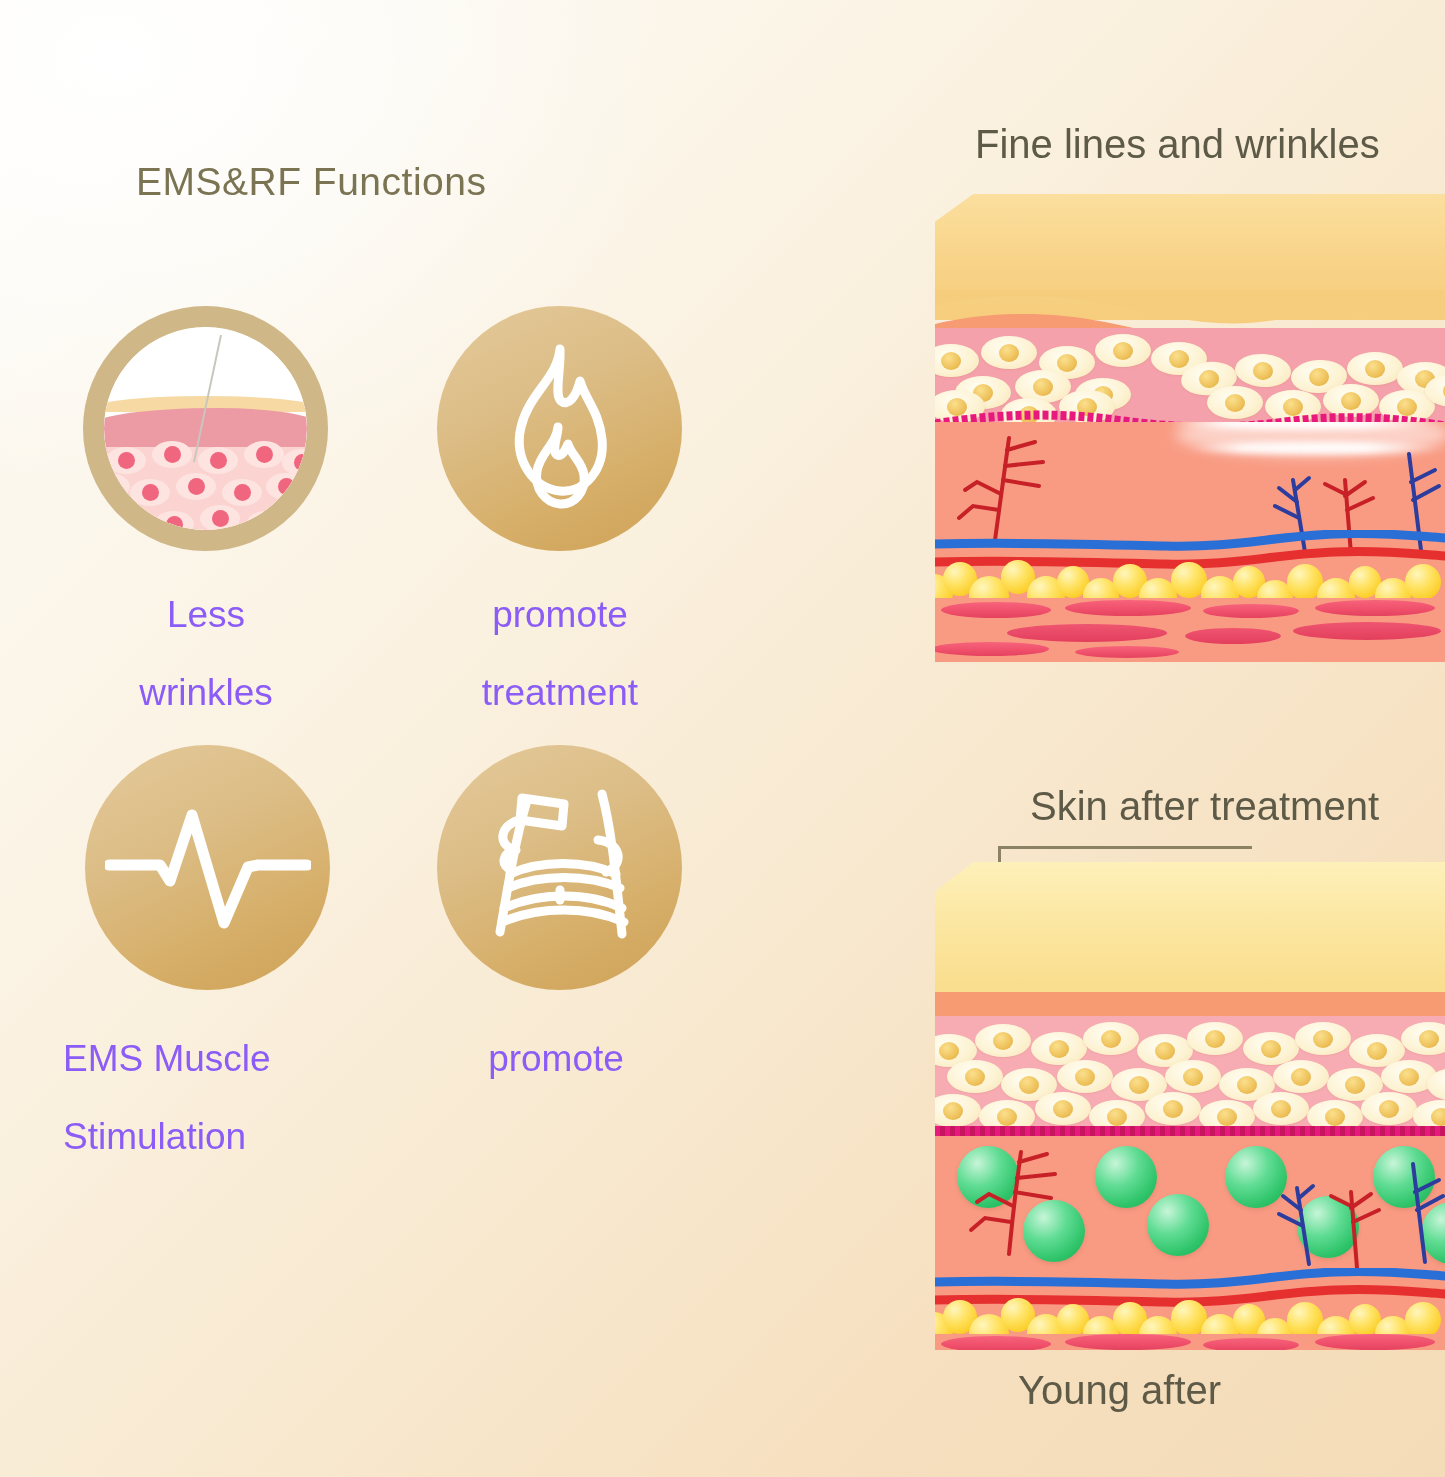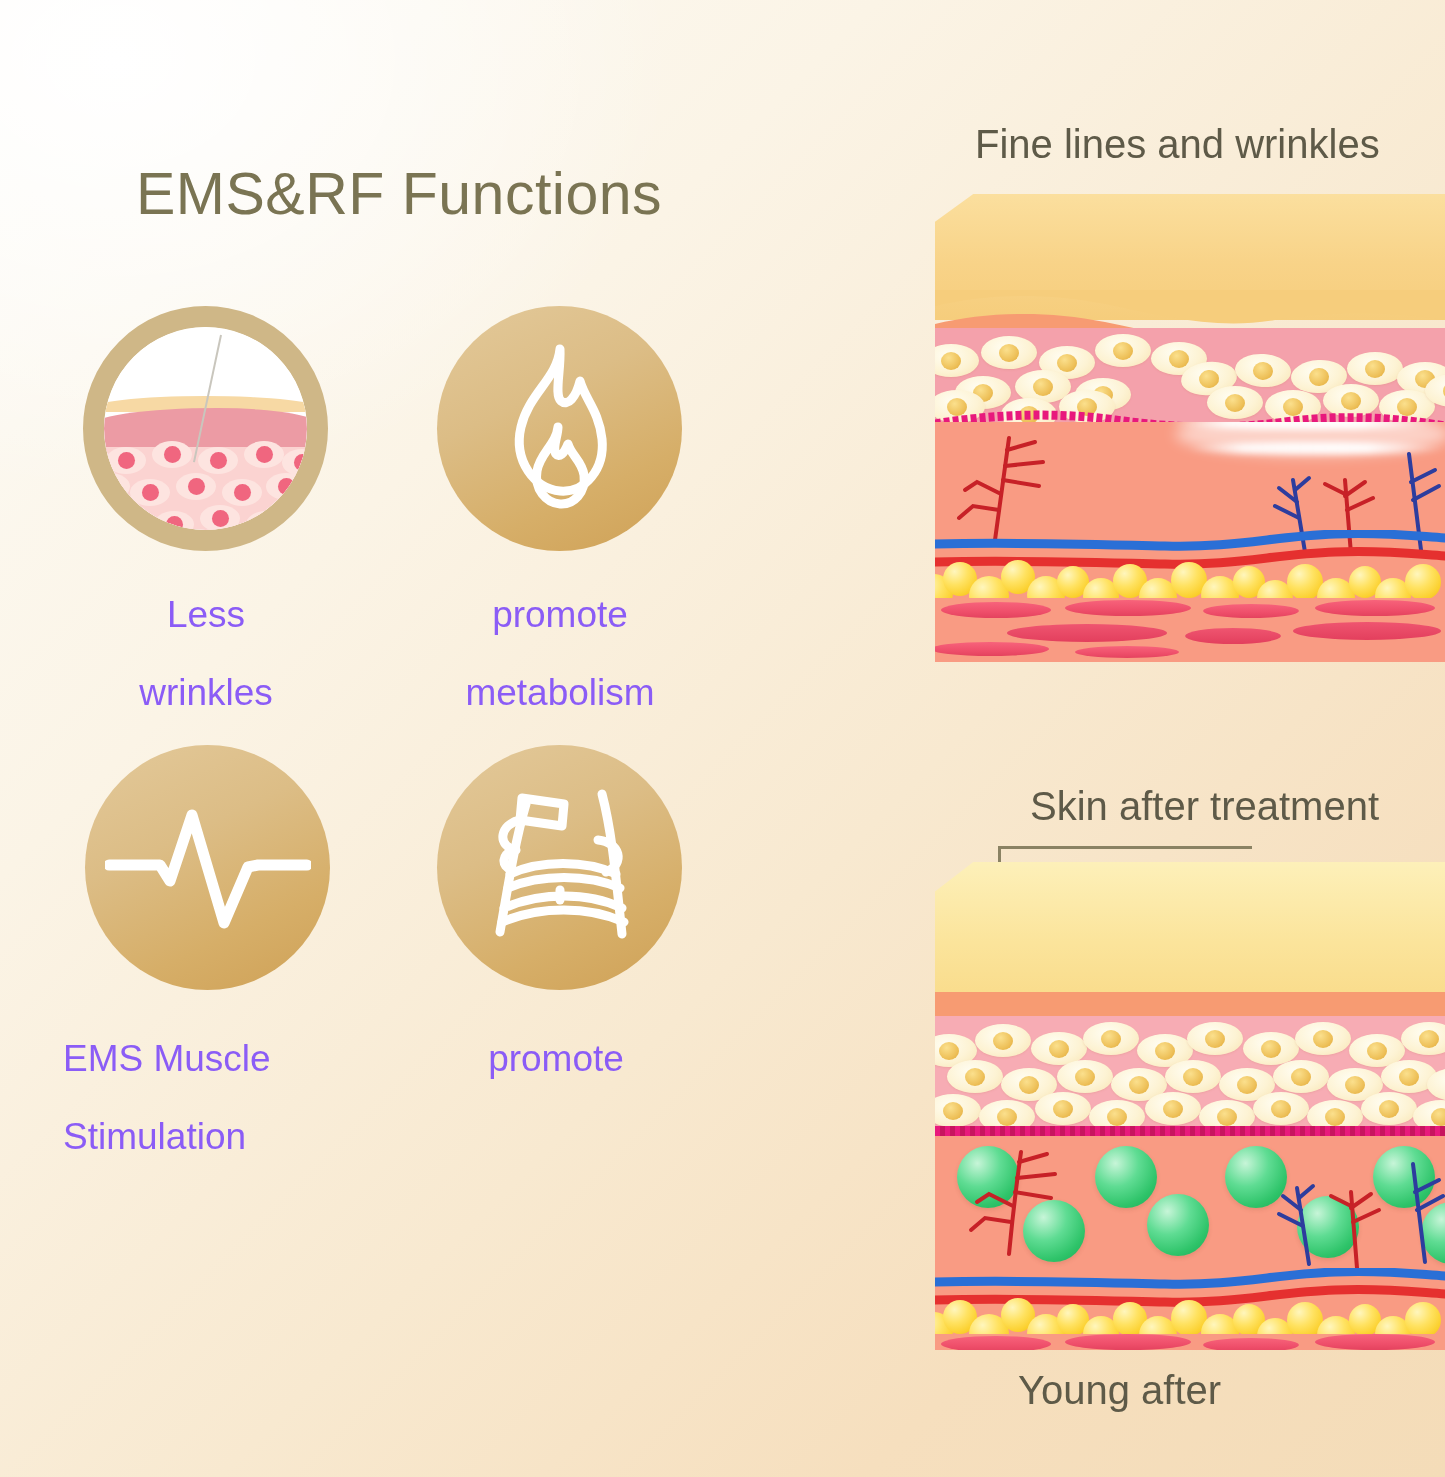--- a/index.html
+++ b/index.html
@@ -11,21 +11,21 @@
       linear-gradient(135deg, #fdfcf8 0%, #fbf4e6 30%, #f8e9d0 58%, #f6dfbe 80%, #f4dcb8 100%);
     overflow: hidden;
     position: relative;
   }
 
   #stage { position: relative; width: 1445px; height: 1477px; }
 
   
   .page-title {
     position: absolute; left: 136px; top: 160px;
-    font-size: 59px; color: #7a7453; letter-spacing: 0.5px;
+    font-size: 39px; color: #7a7453; letter-spacing: 0.5px;
     white-space: nowrap; font-weight: 400;
   }
 
   .feature { position: absolute; }
 
   
   .icon-circle {
     width: 245px; height: 245px; border-radius: 50%;
     position: relative; overflow: hidden;
     background: linear-gradient(155deg, #e3c99a 0%, #dcbd86 38%, #d6ae68 72%, #cfa156 100%);
@@ -205,21 +205,21 @@
   <div class="feature" style="left:437px; top:306px;">
     <div class="icon-circle">
       <svg width="150" height="176" viewBox="0 0 150 176" fill="none" aria-hidden="true">
         <path d="M75 8 C72 38 44 52 36 86 c-8 34 14 62 39 64 25 2 45 -22 42 -52 C114 70 100 58 95 40 c-4 16 -12 26 -19 20 C69 54 76 30 75 8 Z" stroke="#ffffff" stroke-width="9" stroke-linejoin="round" stroke-linecap="round" fill="none"></path>
         <path d="M73 86 c-2 18 -18 26 -21 44 -3 18 9 32 23 33 14 1 26 -12 24 -29 -2 -14 -13 -20 -16 -31 -4 10 -9 14 -12 10 -4 -6 2 -18 2 -27 Z" stroke="#ffffff" stroke-width="9" stroke-linejoin="round" stroke-linecap="round" fill="none"></path>
       </svg>
     </div>
   </div>
   <div class="feat-label center" style="left:410px; top:576px;">
     <div>promote</div>
-    <div>metabolism</div>
+    <div>treatment</div>
   </div>
 
   <div class="feature" style="left:85px; top:745px;">
     <div class="icon-circle">
       <svg width="206" height="130" viewBox="0 0 206 130" fill="none" aria-hidden="true">
         <path d="M4 62 H55 l10 16 l22 -66 l32 108 l24 -56 l10 -2 l8 0 H202" stroke="#ffffff" stroke-width="11" stroke-linejoin="round" stroke-linecap="round" fill="none"></path>
       </svg>
     </div>
   </div>
   <div class="feat-label left" style="left:63px; top:1020px;">

